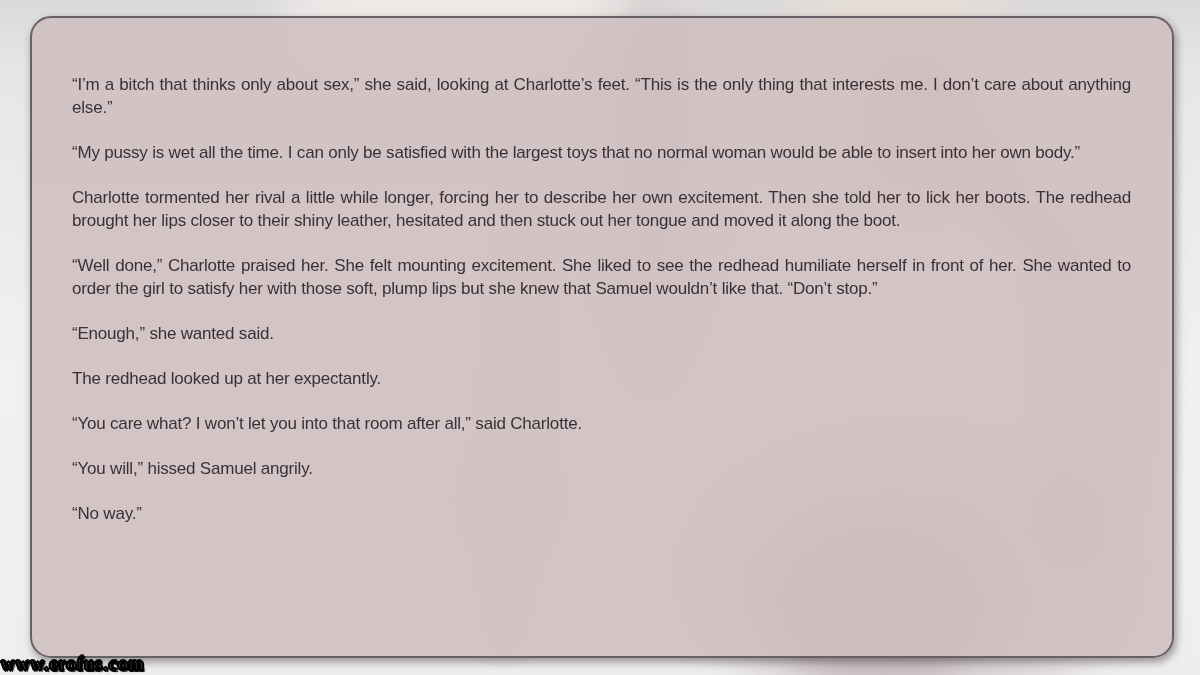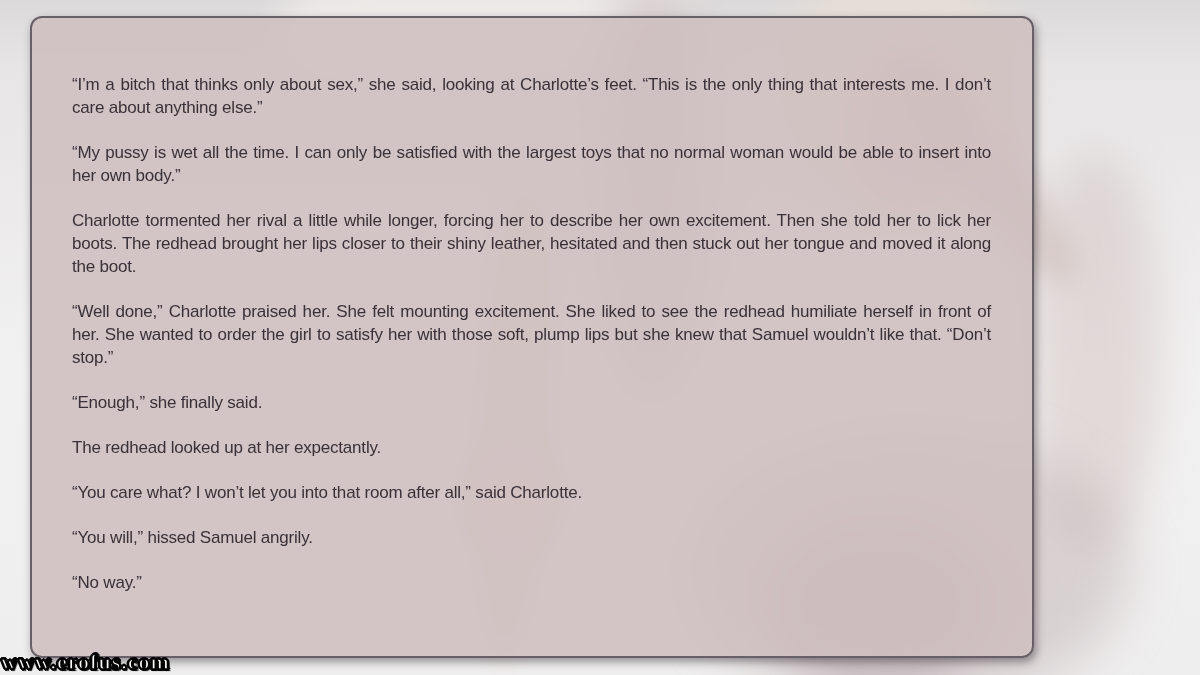--- a/index.html
+++ b/index.html
@@ -41,45 +41,45 @@
                      background: #c9b8b5; filter: blur(22px); opacity: .4; }
   .sh-bottom-right { left: 690px; top: 430px; width: 440px; height: 280px;
                      background: #b2a0a3; filter: blur(26px); opacity: .38; }
   .sh-bottom-hair  { left: 770px; top: 520px; width: 220px; height: 170px;
                      background: #a3909a; filter: blur(18px); opacity: .35; }
 
   
   .panel {
     position: absolute;
     left: 30px; top: 16px;
-    width: 1004px; height: 642px;
+    width: 1144px; height: 642px;
     background: rgba(206, 190, 191, 0.86);
     border: 2px solid #676066;
-    border-radius: 12px;
+    border-radius: 21px;
     box-shadow: 2px 4px 9px rgba(40, 32, 38, 0.45);
     padding: 55px 41px 30px 40px;
   }
 
   .story p {
     font-size: 17px;
     line-height: 23px;
     letter-spacing: -0.2px;
     color: #3a3138;
     text-align: justify;
     margin: 0 0 22px 0;
   }
   .story p:last-child { margin-bottom: 8px; }
 
   
   .watermark {
     position: absolute;
     left: 1px; bottom: 0px;
     font-family: "Liberation Serif", serif;
-    font-weight: 700;
-    font-size: 22px;
+    font-weight: 400;
+    font-size: 19px;
     letter-spacing: 1px;
     color: #ffffff;
     -webkit-text-stroke: 1.4px #000000;
     text-shadow:
       -2px 0 0 #000, 2px 0 0 #000, 0 -2px 0 #000, 0 2px 0 #000,
       -1px -1px 0 #000, 1px -1px 0 #000, -1px 1px 0 #000, 1px 1px 0 #000,
       2px 2px 1px #000;
     white-space: nowrap;
   }
 </style>
@@ -100,21 +100,21 @@
     <div class="shape sh-bottom-right"></div>
     <div class="shape sh-bottom-hair"></div>
   </div>
 
   <div class="panel">
     <div class="story">
       <p>“I’m a bitch that thinks only about sex,” she said, looking at Charlotte’s feet. “This is the only thing that interests me. I don’t care about anything else.”</p>
       <p>“My pussy is wet all the time. I can only be satisfied with the largest toys that no normal woman would be able to insert into her own body.”</p>
       <p>Charlotte tormented her rival a little while longer, forcing her to describe her own excitement. Then she told her to lick her boots. The redhead brought her lips closer to their shiny leather, hesitated and then stuck out her tongue and moved it along the boot.</p>
       <p>“Well done,” Charlotte praised her. She felt mounting excitement. She liked to see the redhead humiliate herself in front of her. She wanted to order the girl to satisfy her with those soft, plump lips but she knew that Samuel wouldn’t like that. “Don’t stop.”</p>
-      <p>“Enough,” she finally said.</p>
+      <p>“Enough,” she wanted said.</p>
       <p>The redhead looked up at her expectantly.</p>
       <p>“You care what? I won’t let you into that room after all,” said Charlotte.</p>
       <p>“You will,” hissed Samuel angrily.</p>
       <p>“No way.”</p>
     </div>
   </div>
 
   <div class="watermark">www.erofus.com</div>
 
 </div>

